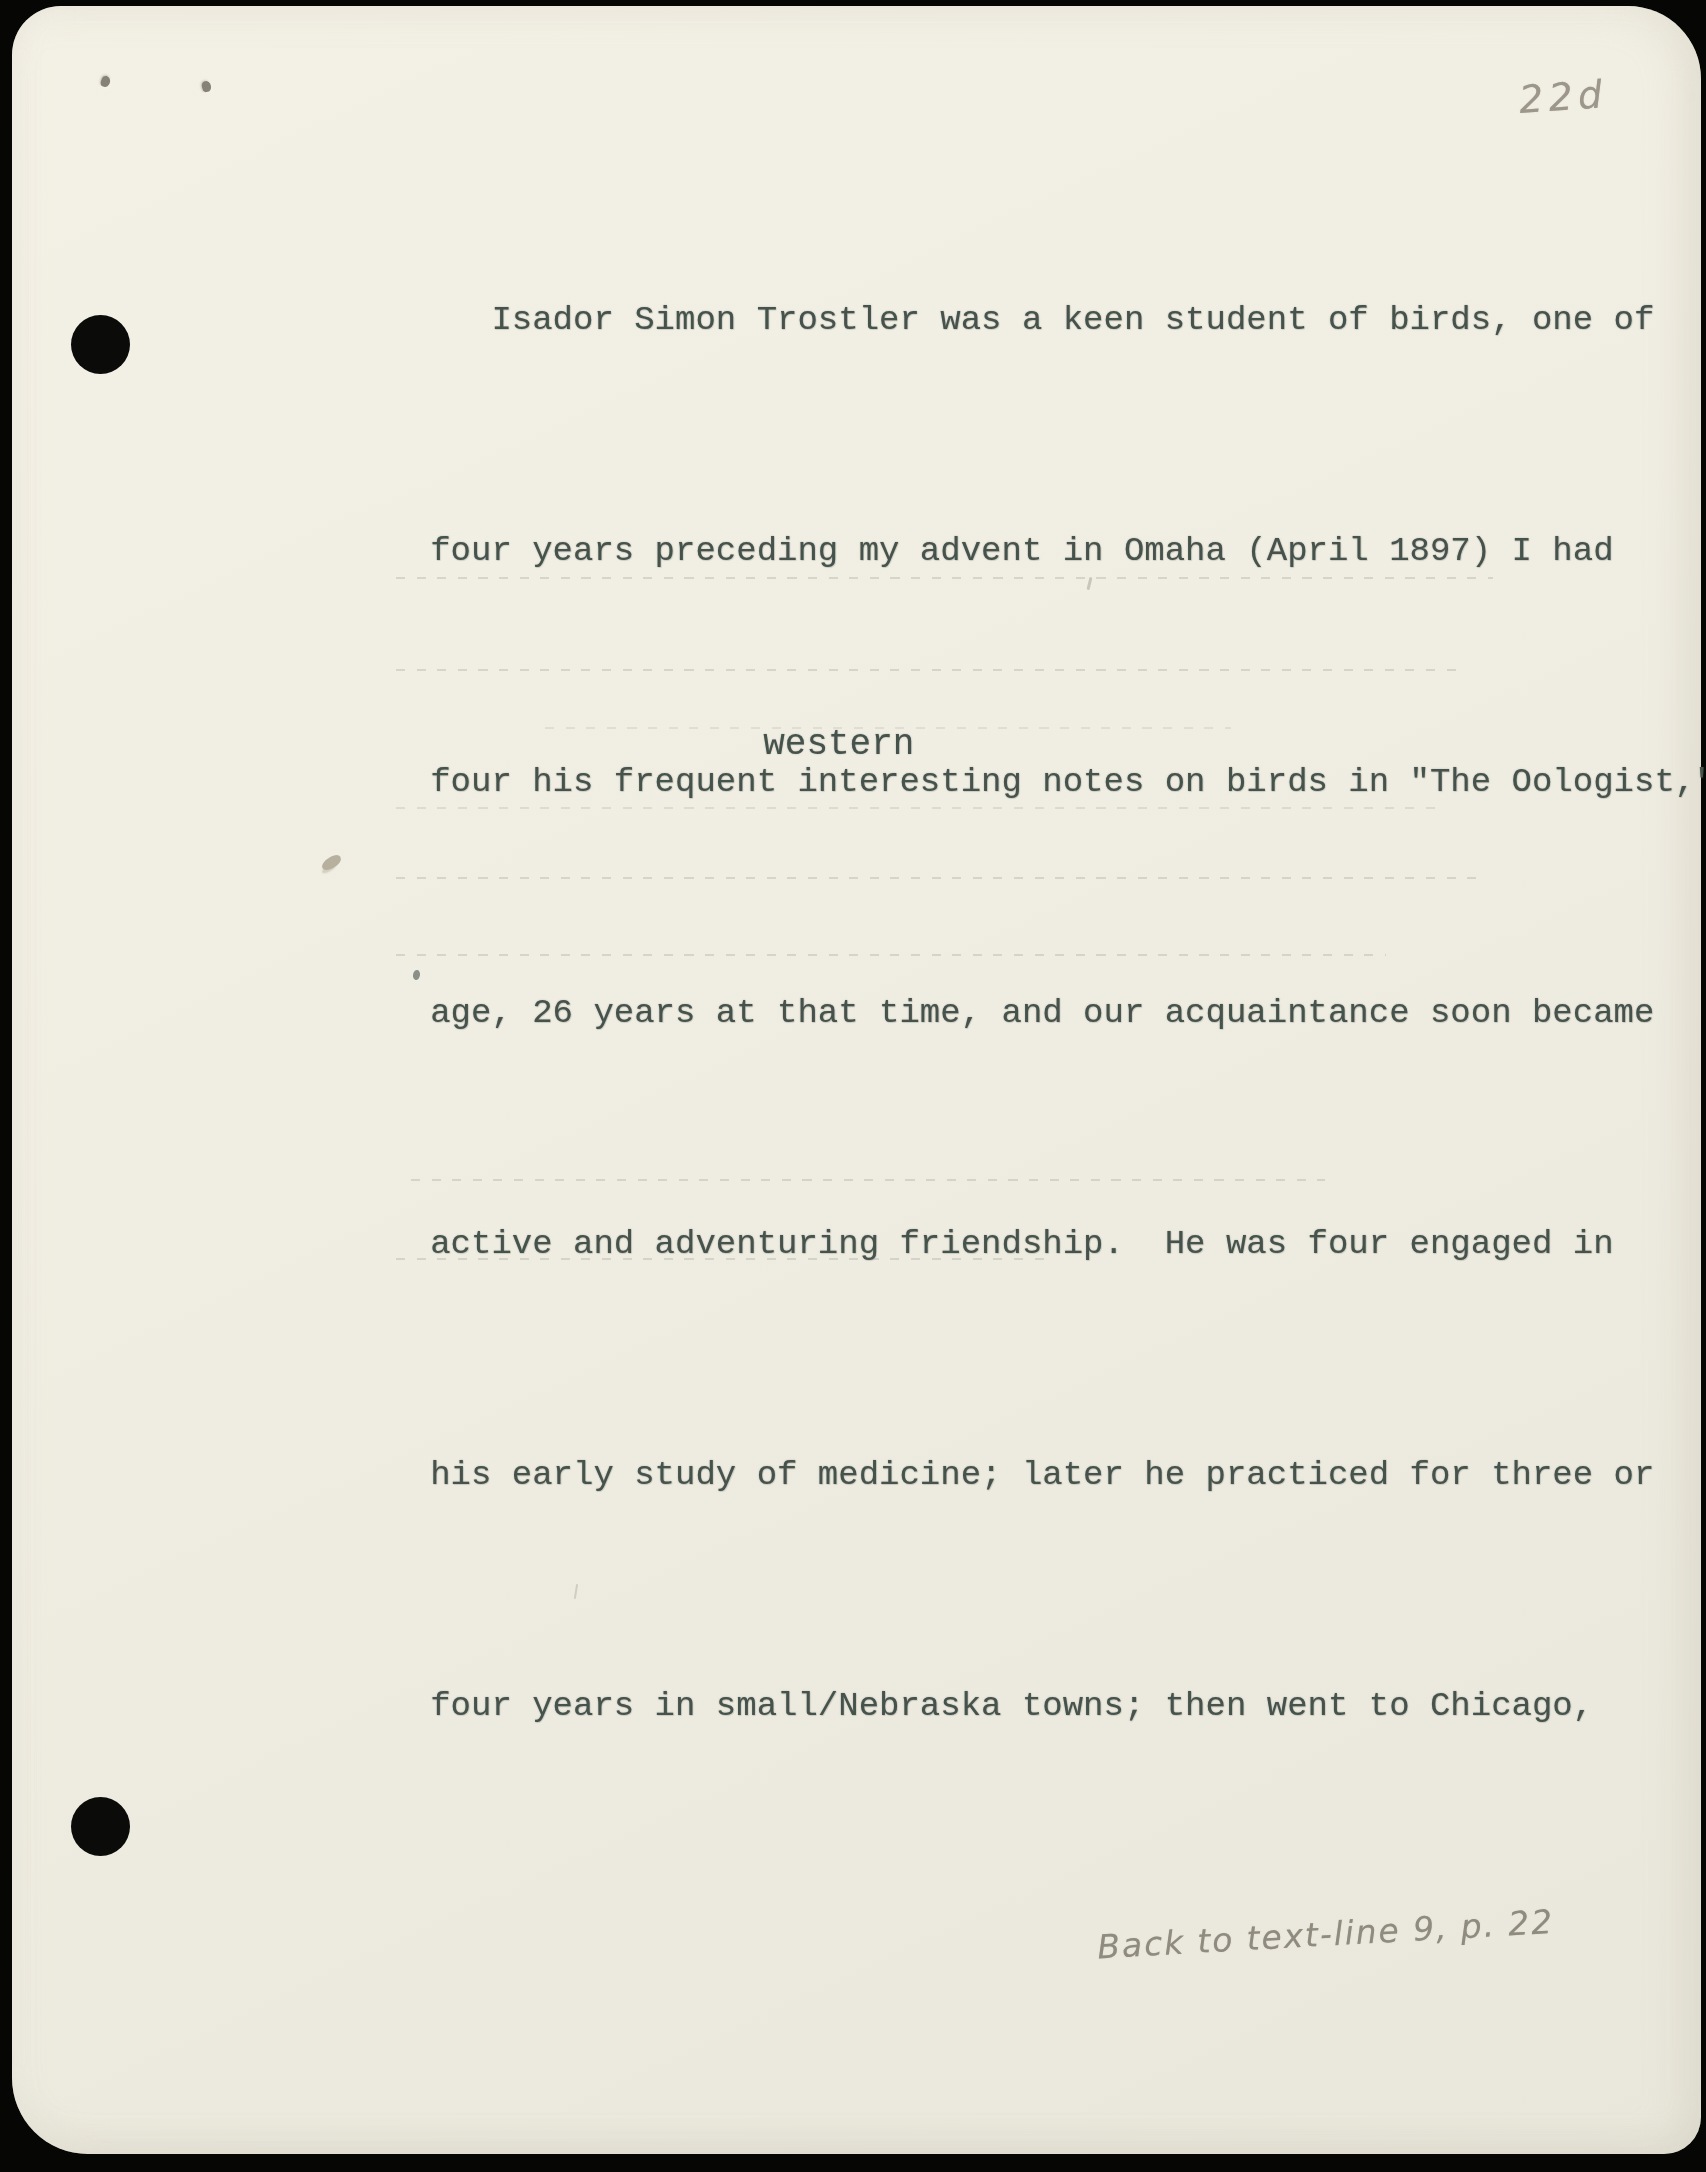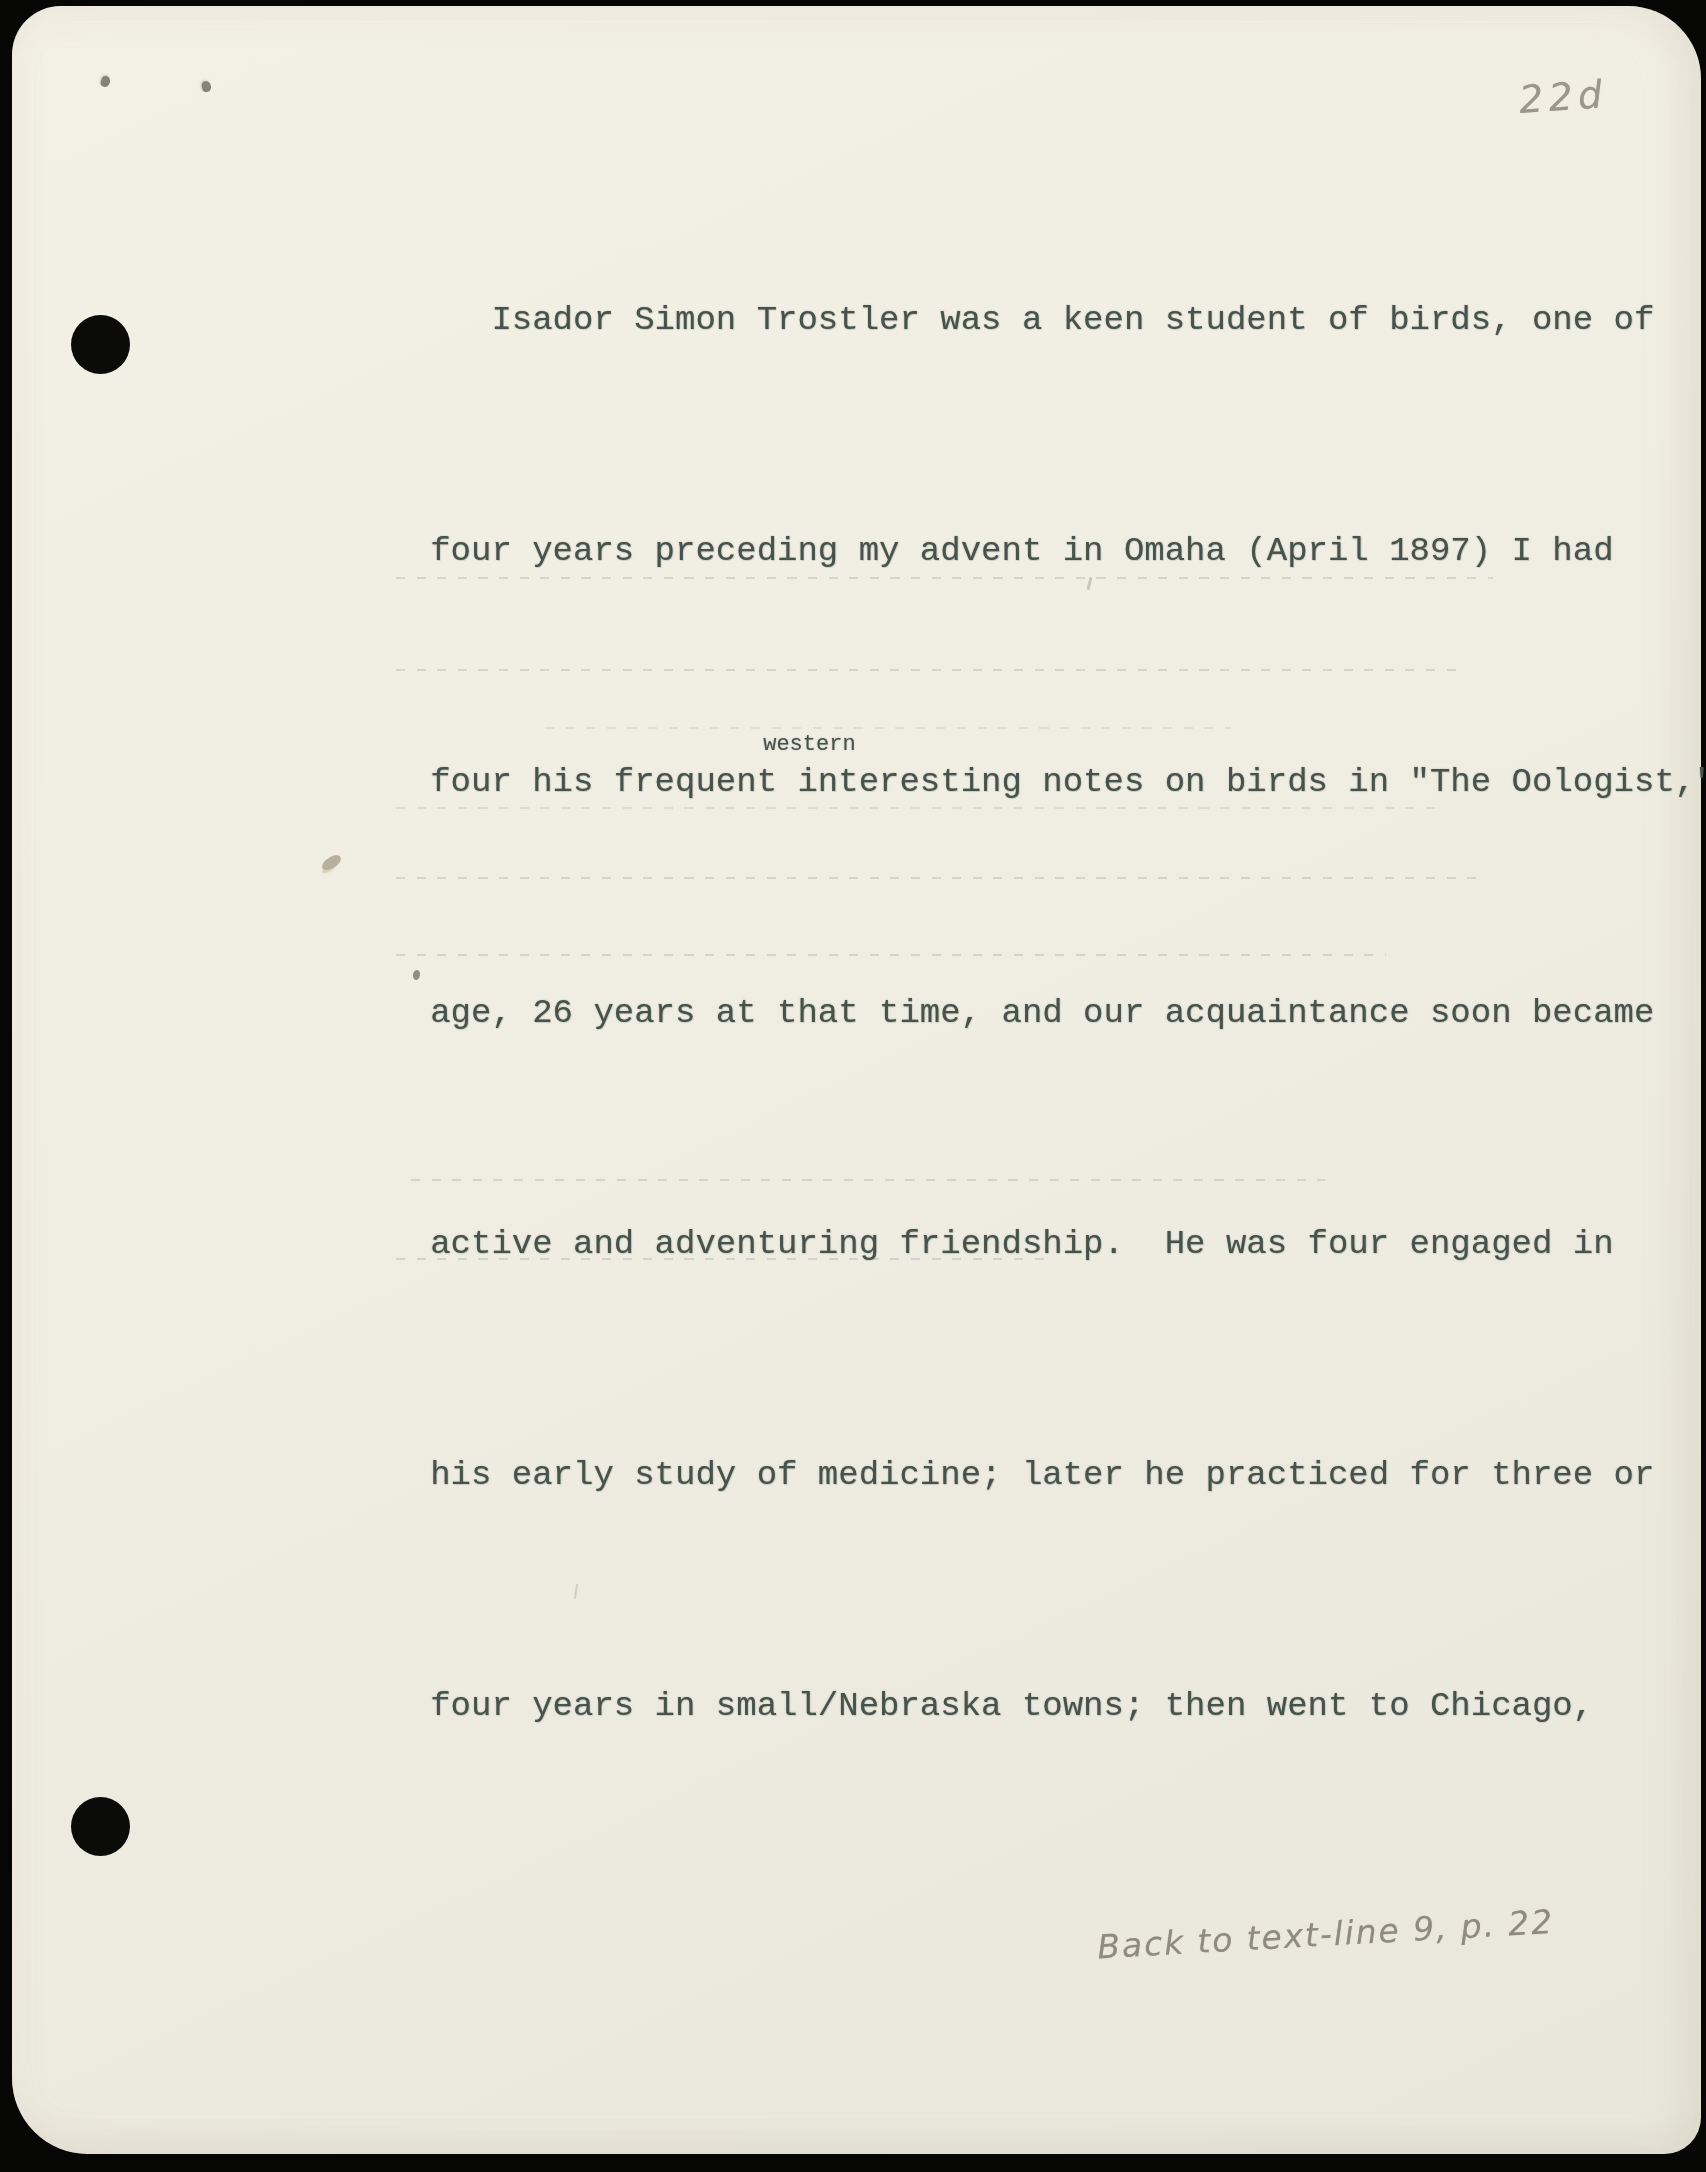--- a/index.html
+++ b/index.html
@@ -35,21 +35,21 @@
     position:absolute;left:380px;top:122px;
     font-family:"Liberation Mono","DejaVu Sans Mono",monospace;
     font-size:34px;line-height:77px;white-space:pre;
     color:var(--ink);
     text-shadow:0 0 1.5px rgba(70,82,76,0.45),0.8px 0.8px 0 rgba(70,82,76,0.12);
   }
   .line{height:77px;margin-left:38px;}
   .insert-word{
     position:absolute;left:751px;top:722px;
     font-family:"Liberation Mono","DejaVu Sans Mono",monospace;
-    font-size:22px;line-height:34px;white-space:pre;
+    font-size:36px;line-height:34px;white-space:pre;
     color:var(--ink);
     text-shadow:0 0 1.5px rgba(70,82,76,0.45);
   }
   .pencil{
     position:absolute;color:var(--pencil);
     font-family:"DejaVu Sans",sans-serif;font-style:italic;
     text-shadow:0 0 0.8px rgba(150,145,132,0.5);
   }
   .anno-top{left:1507px;top:69px;font-size:38px;letter-spacing:5.3px;transform:rotate(-4deg);}
   .anno-bottom{

